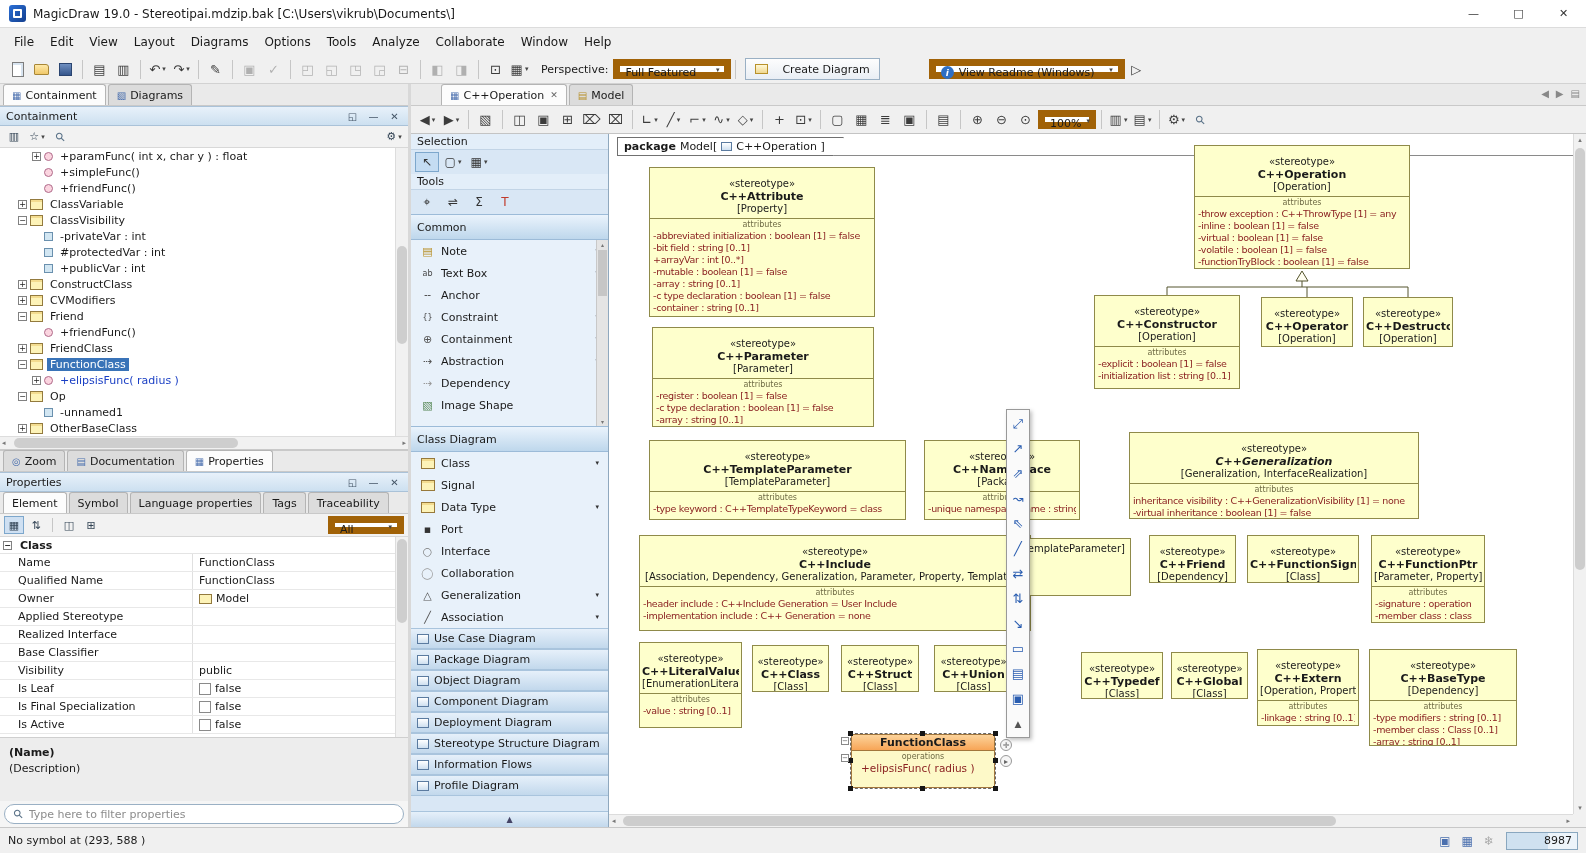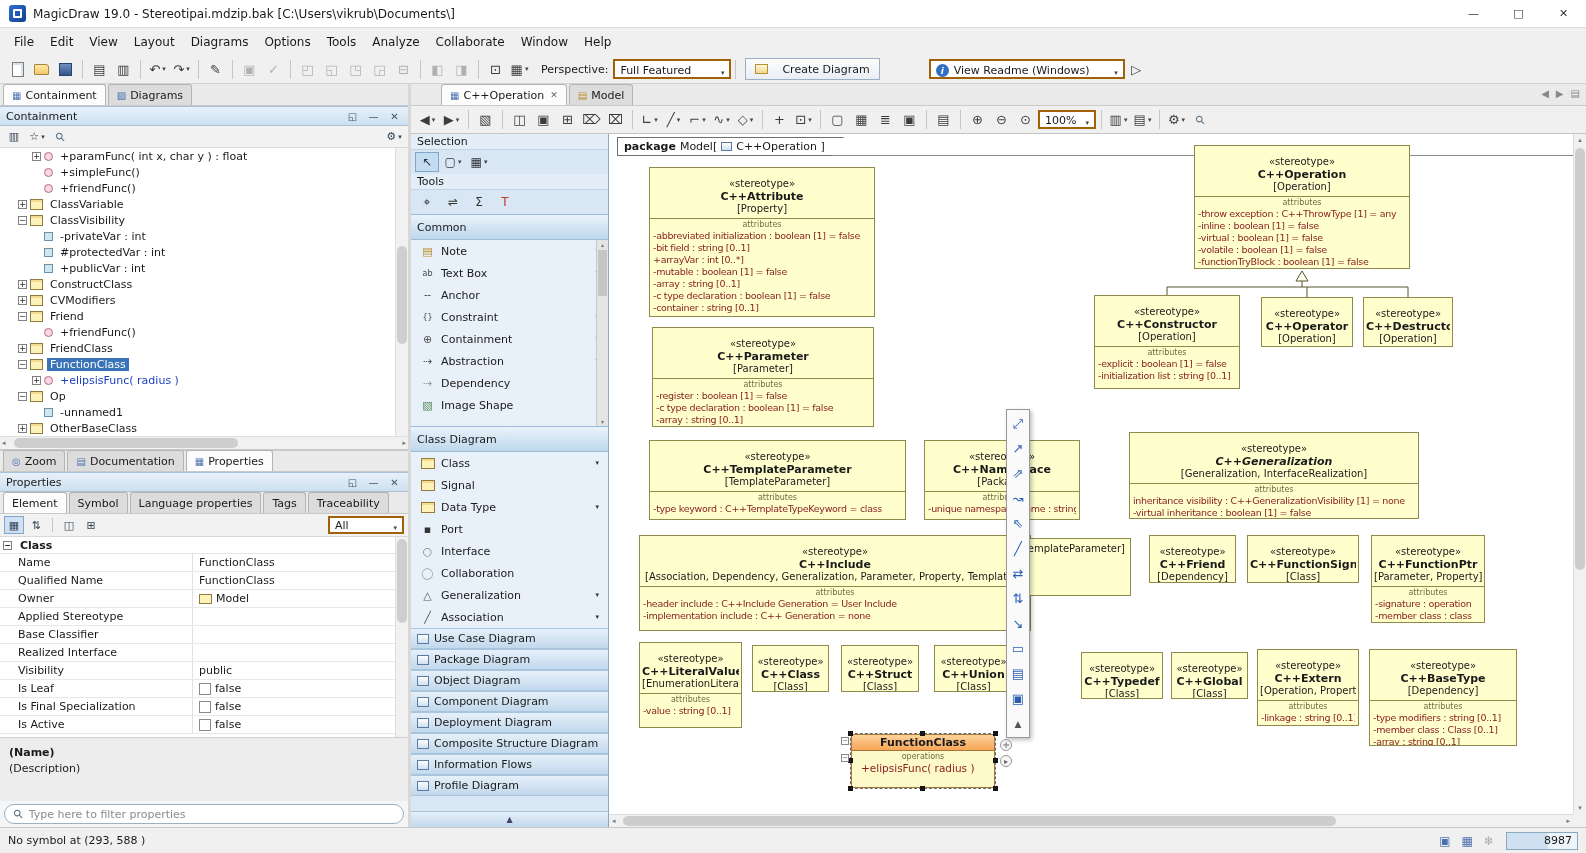--- a/index.html
+++ b/index.html
@@ -17,21 +17,21 @@
 .menu-item{padding:4px 8px;font-size:12px}
 .toolbar{height:29px;background:#f0f0f0;border-bottom:1px solid #d2d2d2;display:flex;align-items:center;padding:0 6px}
 .tb-row{display:flex;align-items:center;gap:1px}
 .tb-btn{min-width:23px;height:23px;display:flex;align-items:center;justify-content:center;font-size:13px;color:#3c3c3c}
 .tb-btn.disabled{opacity:.35}
 .dd{font-size:7px;color:#444;margin-left:2px}
 .tb-sep{width:1px;height:19px;background:#c6c6c6;margin:0 4px;flex:none}
 .icon-page{width:12px;height:15px;background:#fff;border:1px solid #7d7d7d;box-shadow:inset -2px 2px 0 #d8e4f0;display:inline-block}
 .icon-folder{width:15px;height:11px;background:linear-gradient(#ffe9a8,#f0c86a);border:1px solid #a88636;border-radius:1px 3px 1px 1px;display:inline-block}
 .icon-disk{width:13px;height:13px;background:linear-gradient(#6f8fc0,#35568c);border:1px solid #2a4470;display:inline-block}
-.combo{background:#fff;border:2px solid #a16207;height:20px;display:flex;align-items:flex-end;padding:0 5px;font-size:11px;gap:5px;white-space:nowrap}
+.combo{background:#fff;border:7px solid #a16207;height:20px;display:flex;align-items:flex-start;padding:0 5px;font-size:11px;gap:5px;white-space:nowrap}
 .combo .dd{margin-left:auto}
 .persp-label{margin:0 5px 0 10px;white-space:nowrap}
 .create-diagram{height:22px;display:flex;align-items:center;gap:14px;padding:0 9px;border:1px solid #9ab0c4;background:linear-gradient(#fdfdfd,#e9eef4);margin:0 5px;white-space:nowrap}
 .cd-ico{width:13px;height:10px;border:1px solid #b8912a;background:linear-gradient(#fff8d8,#f0d890)}
 .info-ico{width:13px;height:13px;border-radius:50%;background:#2f6fc4;color:#fff;font-size:9px;display:flex;align-items:center;justify-content:center;font-weight:bold;font-style:italic;flex:none}
 .mag{display:inline-block;transform:rotate(-45deg);font-size:12px;color:#5a7288}
 
 .workspace{display:flex;height:743px}
 .left-dock{width:411px;flex:none;display:flex;flex-direction:column;background:#f0f0f0;border-right:3px solid #d8d8d8}
 .main-area{flex:1;display:flex;flex-direction:column;min-width:0}
@@ -490,25 +490,25 @@
               <div class="pvalue">
                 <span class="mini-pkg"></span>
                 <span>Model</span>
               </div>
             </div>
             <div class="prow">
               <div class="plabel">Applied Stereotype</div>
               <div class="pvalue"></div>
             </div>
             <div class="prow">
+              <div class="plabel">Realized Interface</div>
+              <div class="pvalue"></div>
+            </div>
+            <div class="prow">
               <div class="plabel">Base Classifier</div>
-              <div class="pvalue"></div>
-            </div>
-            <div class="prow">
-              <div class="plabel">Realized Interface</div>
               <div class="pvalue"></div>
             </div>
             <div class="prow">
               <div class="plabel">Visibility</div>
               <div class="pvalue">
                 <span>public</span>
               </div>
             </div>
             <div class="prow">
               <div class="plabel">Is Leaf</div>
@@ -809,21 +809,21 @@
           <div class="pal-sec">
             <span class="sec-ico"></span>
             <span>Component Diagram</span>
           </div>
           <div class="pal-sec">
             <span class="sec-ico"></span>
             <span>Deployment Diagram</span>
           </div>
           <div class="pal-sec">
             <span class="sec-ico"></span>
-            <span>Composite Structure Diagram</span>
+            <span>Stereotype Structure Diagram</span>
           </div>
           <div class="pal-sec">
             <span class="sec-ico"></span>
             <span>Information Flows</span>
           </div>
           <div class="pal-sec">
             <span class="sec-ico"></span>
             <span>Profile Diagram</span>
           </div>
           <div class="pal-fill"></div>

